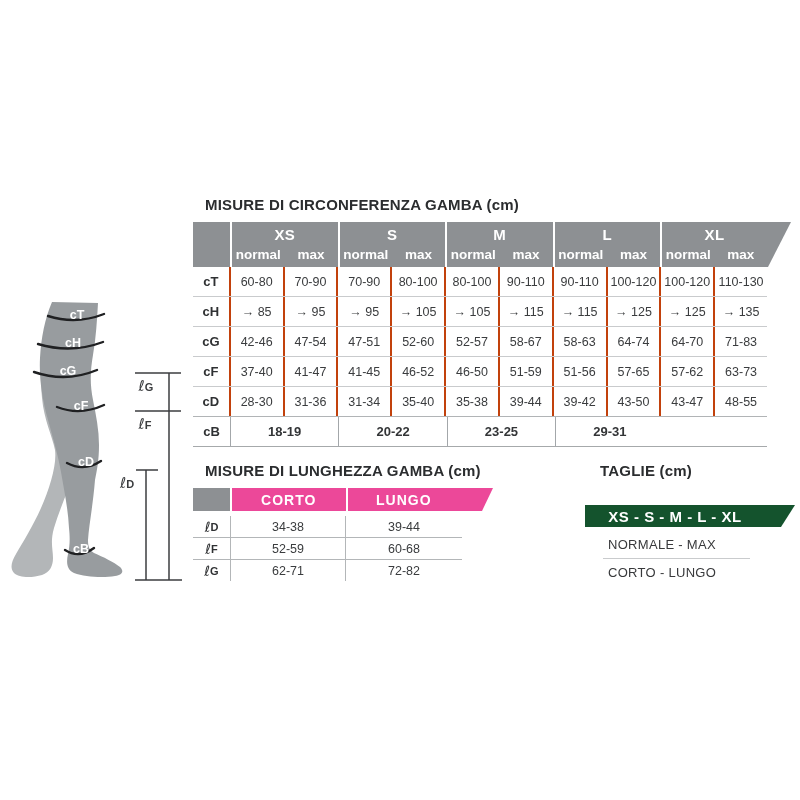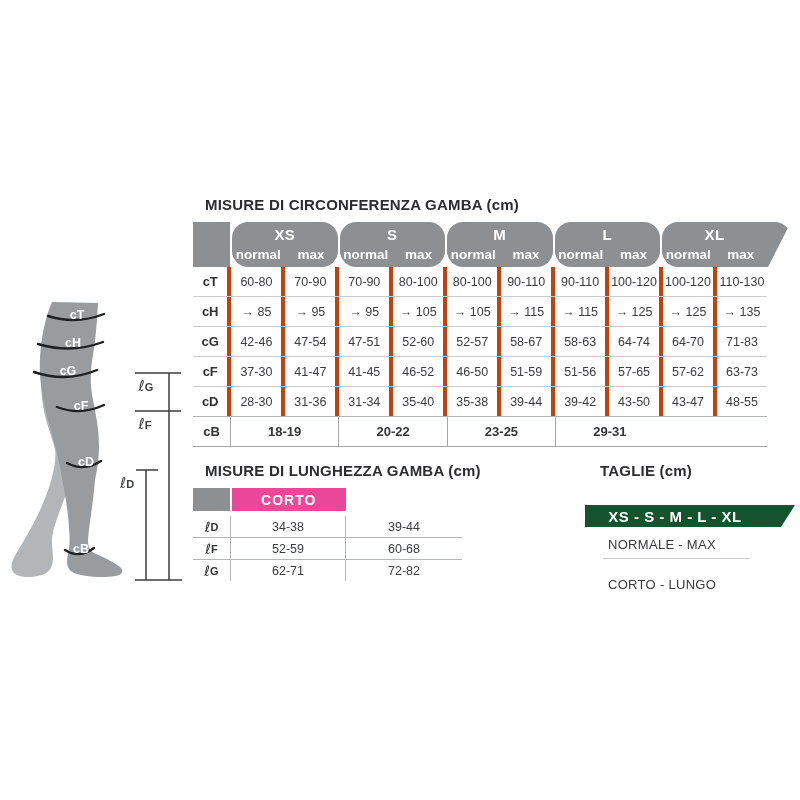--- a/index.html
+++ b/index.html
@@ -7,35 +7,35 @@
         font-family:"Liberation Sans","DejaVu Sans",sans-serif;}
 
   .tbl-title{font-size:15px;font-weight:bold;color:#2b2d2f;letter-spacing:.2px;
              padding-left:12px;height:18px;line-height:18px;white-space:nowrap;}
 
   
   #circ{position:absolute;left:193px;top:196px;width:598px;}
   .circ-band{margin-top:8px;height:45px;display:flex;gap:2px;
              clip-path:polygon(0 0,100% 0,calc(100% - 23px) 100%,0 100%);}
   .band-spacer{width:37px;background:#8d9093;}
-  .band-group{width:105.5px;background:#8d9093;display:flex;flex-direction:column;color:#ffffff;border-radius:16px;}
+  .band-group{width:105.5px;background:#8d9093;display:flex;flex-direction:column;color:#ffffff;}
   .band-group.last{flex:1;padding-right:24px;}
   .band-size{flex:1;display:flex;align-items:center;justify-content:center;
              font-size:15px;font-weight:bold;letter-spacing:.3px;}
   .band-sub{height:21px;display:flex;}
   .band-sub span{flex:1;text-align:center;font-size:13.5px;font-weight:bold;line-height:18px;}
 
   .circ-body{width:574px;border-bottom:1px solid #a6a9ab;}
   .circ-row{display:flex;height:29px;align-items:stretch;}
   .circ-row + .circ-row{border-top:1px solid #c9cbcd;}
   .circ-row.footer{border-top:1px solid #b1b4b6;height:29px;}
   .c-label{width:37px;display:flex;align-items:center;justify-content:center;
            font-size:13px;font-weight:bold;color:#2f3133;}
   .c-val{width:53.7px;display:flex;align-items:center;justify-content:center;
-         border-left:4px solid #c2410c;font-size:12.5px;color:#3a3c3e;white-space:nowrap;}
+         border-left:2px solid #c2410c;font-size:12.5px;color:#3a3c3e;white-space:nowrap;}
   .c-span{width:107.4px;display:flex;align-items:center;justify-content:center;
           border-left:1px solid #a3a7aa;font-size:13px;font-weight:bold;color:#333537;}
 
   
   #len{position:absolute;left:193px;top:462px;width:300px;}
   .len-band{margin-top:8px;height:23px;display:flex;gap:2px;
             clip-path:polygon(0 0,100% 0,calc(100% - 11px) 100%,0 100%);}
   .len-col{background:#ec4899;color:#fff;display:flex;align-items:center;justify-content:center;
            font-size:14px;font-weight:bold;letter-spacing:1px;}
   .len-col.c1{width:113.5px;}
@@ -53,21 +53,21 @@
 
   
   #taglie{position:absolute;left:585px;top:462px;width:210px;}
   #taglie .tbl-title{padding-left:15px;}
   .taglie-band{margin-top:25px;height:22px;background:#14532d;color:#fff;
                display:flex;align-items:center;justify-content:center;
                font-size:15px;font-weight:bold;letter-spacing:.5px;padding-right:30px;
                clip-path:polygon(0 0,100% 0,calc(100% - 14px) 100%,0 100%);}
   .taglie-line{padding-left:23px;font-size:13px;color:#38393b;letter-spacing:.3px;height:15px;line-height:15px;}
   .taglie-line.first{margin-top:10px;}
-  .taglie-line.second{margin-top:18px;}
+  .taglie-line.second{margin-top:6px;}
   .taglie-divider{margin:6px 0 0 18px;width:147px;height:1px;background:#c9cbcd;}
 
   
   #leg-svg{position:absolute;left:8px;top:296px;}
   .leg-band-label{font-size:12.5px;font-weight:bold;fill:#ffffff;
                   font-family:"Liberation Sans","DejaVu Sans",sans-serif;}
   .ruler-script{font-size:15px;fill:#3a3c3e;font-family:"DejaVu Sans",sans-serif;}
   .ruler-cap{font-size:11px;font-weight:bold;fill:#3a3c3e;
              font-family:"Liberation Sans","DejaVu Sans",sans-serif;}
 </style>
@@ -225,21 +225,21 @@
           <div class="c-val">52-60</div>
           <div class="c-val">52-57</div>
           <div class="c-val">58-67</div>
           <div class="c-val">58-63</div>
           <div class="c-val">64-74</div>
           <div class="c-val">64-70</div>
           <div class="c-val">71-83</div>
         </div>
         <div class="circ-row">
           <div class="c-label">cF</div>
-          <div class="c-val">37-30</div>
+          <div class="c-val">37-40</div>
           <div class="c-val">41-47</div>
           <div class="c-val">41-45</div>
           <div class="c-val">46-52</div>
           <div class="c-val">46-50</div>
           <div class="c-val">51-59</div>
           <div class="c-val">51-56</div>
           <div class="c-val">57-65</div>
           <div class="c-val">57-62</div>
           <div class="c-val">63-73</div>
         </div>
@@ -264,20 +264,21 @@
           <div class="c-span">29-31</div>
         </div>
       </div>
   </div>
 
   <div id="len">
     <div class="tbl-title">MISURE DI LUNGHEZZA GAMBA (cm)</div>
     <div class="len-band">
       <div class="band-spacer"></div>
       <div class="len-col c1">CORTO</div>
+      <div class="len-col c2">LUNGO</div>
     </div>
     <div class="len-body" id="len-body">
         <div class="len-row">
           <div class="l-label">
             <span class="script">ℓ</span>
             <span class="cap">D</span>
           </div>
           <div class="l-val v1">34-38</div>
           <div class="l-val v2">39-44</div>
         </div>

